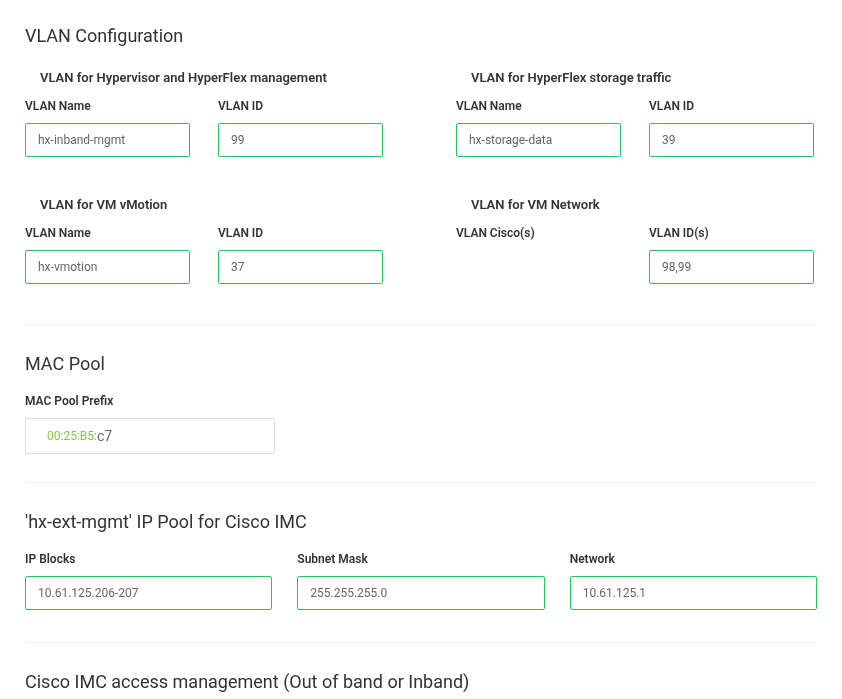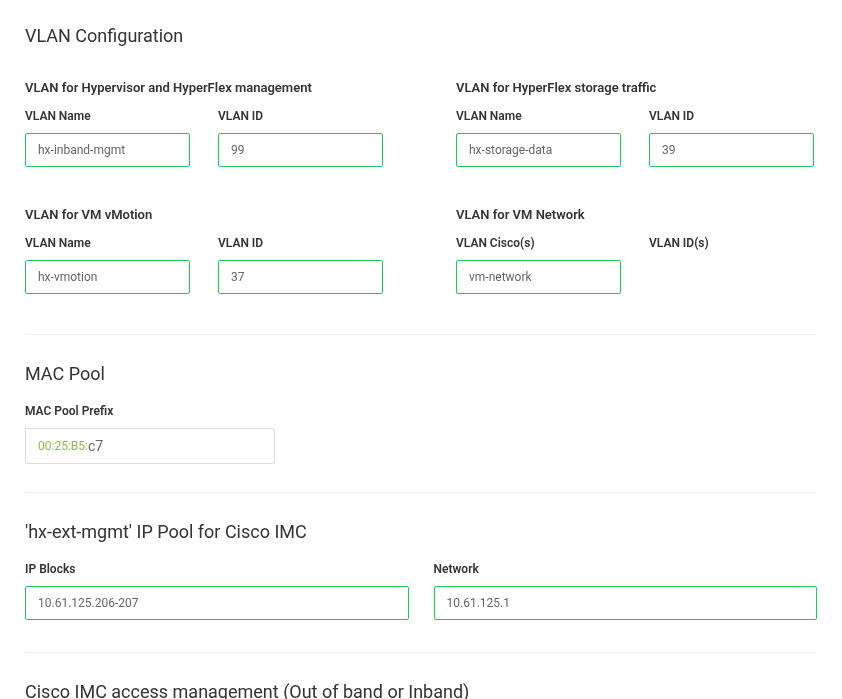--- a/index.html
+++ b/index.html
@@ -11,38 +11,39 @@
       font-family: -apple-system, BlinkMacSystemFont, "Segoe UI", Roboto, "Helvetica Neue", Arial, sans-serif;
       background: #ffffff;
       color: #333;
       padding: 25px;
       width: 842px;
     }
     .section-title {
       font-size: 18px;
       font-weight: 400;
       color: #333;
-      margin-bottom: 34px;
+      margin-bottom: 24px;
     }
     .section-title.sub {
       margin-bottom: 20px;
     }
     .subsection-row {
       display: flex;
       gap: 70px;
       margin-bottom: 40px;
     }
     .subsection {
       flex: 1;
     }
     .subsection-title {
       font-size: 13px;
       font-weight: 600;
       color: #333;
       margin-bottom: 14px;
+      margin-left: 15px;
     }
     .field-row {
       display: flex;
       gap: 25px;
     }
     .field-group {
       display: flex;
       flex-direction: column;
       flex: 1;
     }
@@ -61,21 +62,21 @@
       border-radius: 2px;
       outline: none;
       font-family: inherit;
     }
     .mac-input-wrapper {
       display: flex;
       align-items: center;
       border: 1px solid #ddd;
       background: #fff;
       border-radius: 2px;
-      padding: 9px 12px;
+      padding: 9px 21px;
       width: 250px;
     }
     .mac-prefix-fixed {
       font-size: 12px;
       color: #8ac149;
     }
     .mac-suffix-input {
       border: none;
       outline: none;
       font-size: 14px;
@@ -155,24 +156,24 @@
           <input type="text" class="text-input narrow-input" value="37" style="">
         </div>
       </div>
     </div>
 
     <div class="subsection">
       <div class="subsection-title">VLAN for VM Network</div>
       <div class="field-row">
         <div class="field-group">
           <label class="field-label">VLAN Cisco(s)</label>
-          <input type="text" class="text-input narrow-input" value="vm-network" style="">
         </div>
         <div class="field-group">
           <label class="field-label">VLAN ID(s)</label>
+          <input type="text" class="text-input narrow-input" value="98,99" style="">
         </div>
       </div>
     </div>
   </div>
 </div>
 
 <hr class="divider">
 
 <div class="mac-section">
   <h2 class="section-title sub">MAC Pool</h2>
@@ -188,20 +189,24 @@
 <hr class="divider">
 
 <div>
   <h2 class="section-title sub">'hx-ext-mgmt' IP Pool for Cisco IMC</h2>
   <div class="three-col-row">
     <div class="field-group">
       <label class="field-label">IP Blocks</label>
       <input type="text" class="text-input" value="10.61.125.206-207" style="">
     </div>
     <div class="field-group">
+      <label class="field-label">Subnet Mask</label>
+      <input type="text" class="text-input" value="255.255.255.0" style="">
+    </div>
+    <div class="field-group">
       <label class="field-label">Network</label>
       <input type="text" class="text-input" value="10.61.125.1" style="">
     </div>
   </div>
 </div>
 
 <hr class="divider">
 
 <div>
   <h2 class="section-title sub">Cisco IMC access management (Out of band or Inband)</h2>

